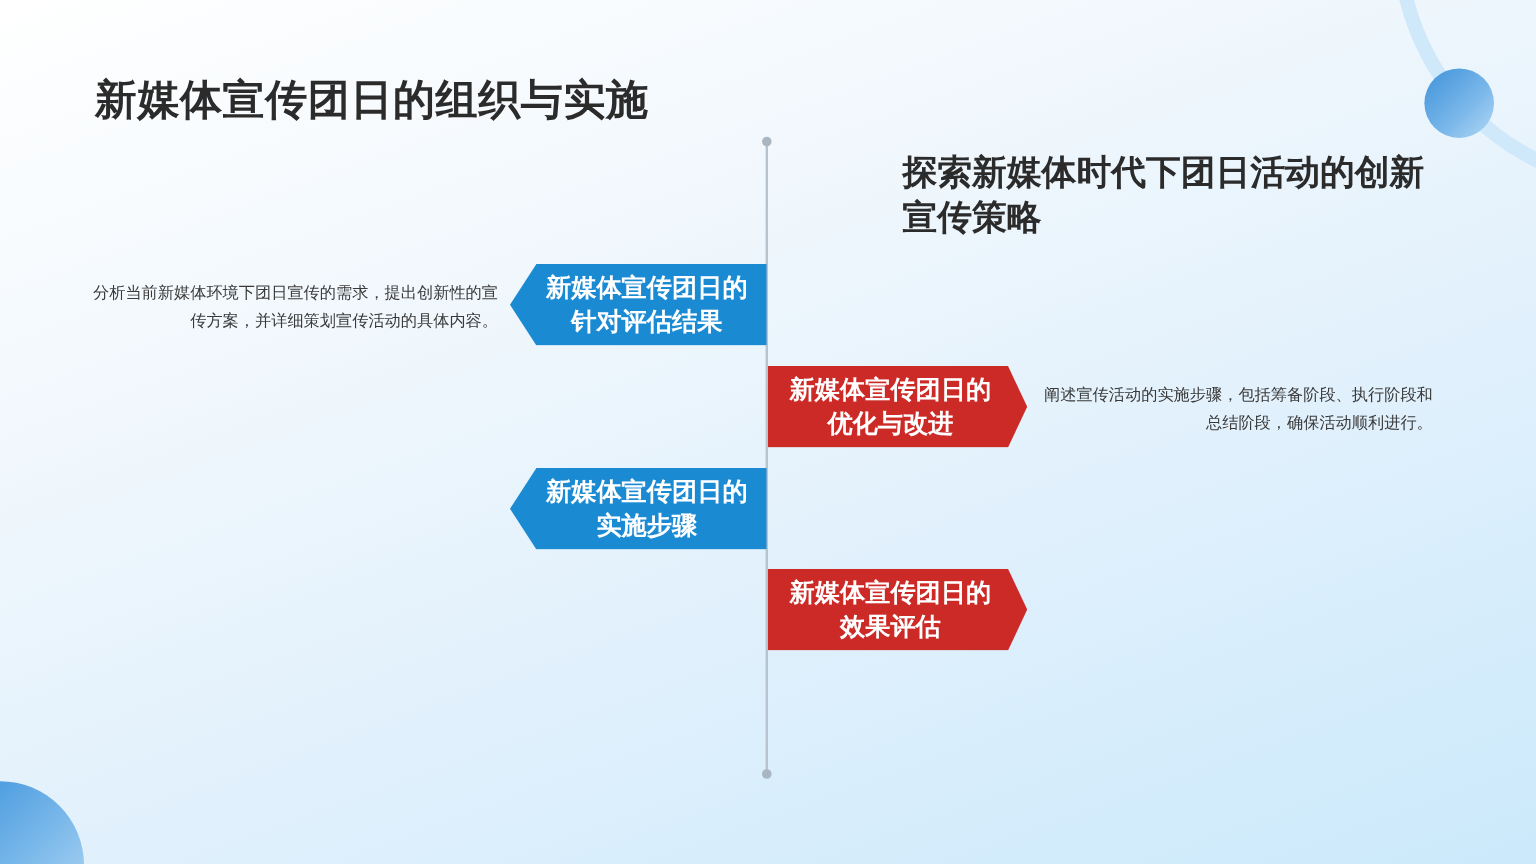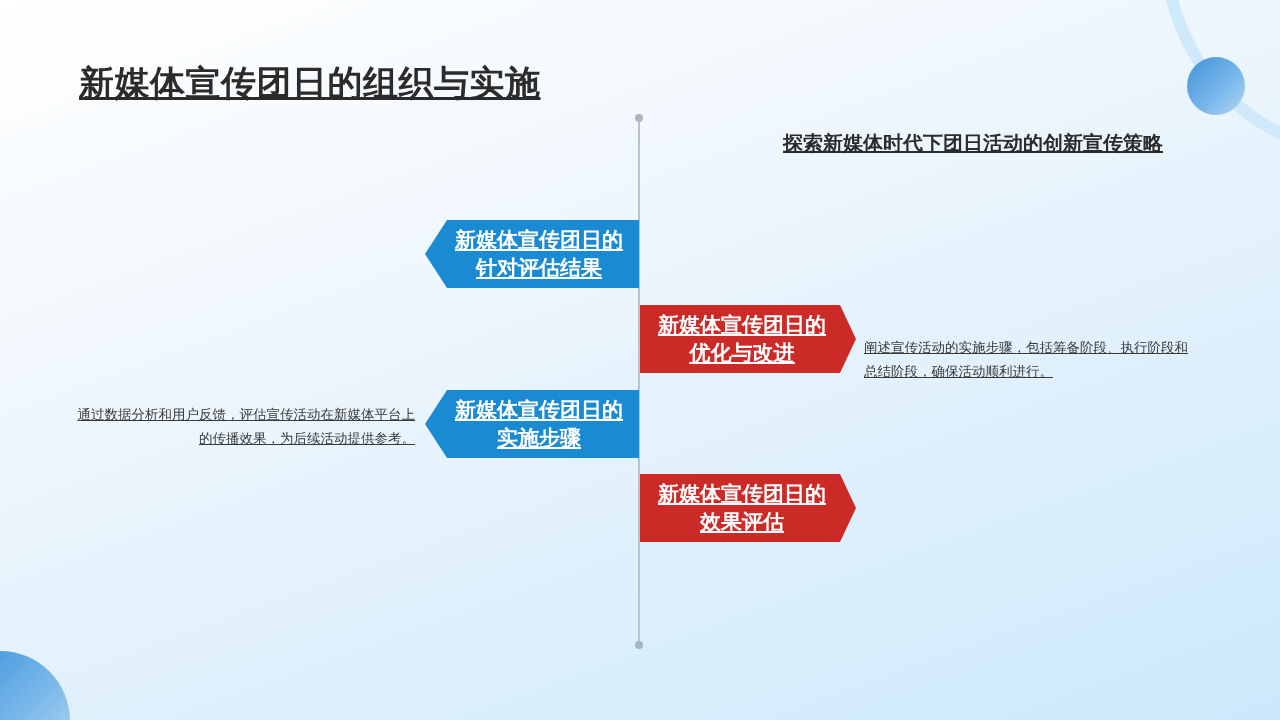--- a/index.html
+++ b/index.html
@@ -1,15 +1,15 @@
 <!DOCTYPE html>
 <html><head>
   <meta charset="utf-8">
   <style>
-    * { margin: 0; padding: 0; box-sizing: border-box; text-decoration: underline; }
+    * { margin: 0; padding: 0; box-sizing: border-box; }
     html, body { width: 1280px; height: 720px; overflow: hidden; }
     body {
       position: relative;
       font-family: "DejaVu Sans", "Liberation Sans", sans-serif;
       background: linear-gradient(160deg, #ffffff 0%, #f2f8fd 30%, #e2f1fc 60%, #cbe9fb 100%);
       color: #333;
     }
     .slide { position: absolute; inset: 0; }
 
     
@@ -38,23 +38,23 @@
     .page-title {
       position: absolute;
       left: 79px; top: 60px;
       font-size: 35px;
       font-weight: bold;
       color: #2b2b2b;
       letter-spacing: 0.5px;
     }
     .subtitle {
       position: absolute;
-      left: 783px; top: 124px;
+      left: 752px; top: 124px;
       width: 440px;
-      font-size: 20px;
+      font-size: 29px;
       line-height: 38px;
       font-weight: bold;
       color: #2b2b2b;
     }
 
     
     .timeline-line {
       position: absolute;
       left: 638px; top: 118px;
       width: 2px; height: 527px;
@@ -101,21 +101,21 @@
 
     .desc {
       position: absolute;
       font-size: 13.5px;
       line-height: 24px;
       color: #3a3a3a;
     }
     .desc-left { width: 340px; text-align: right; }
     .desc-right { width: 330px; text-align: left; }
     .desc-1 { left: 75px; top: 232px; }
-    .desc-2 { left: 864px; top: 335px; }
+    .desc-2 { left: 864px; top: 317px; text-align: right; }
     .desc-3 { left: 75px; top: 402px; }
     .desc-4 { left: 864px; top: 486px; }
   </style>
 </head>
 <body>
 
 <div class="slide">
   <div class="deco-arc"></div>
   <div class="deco-ball"></div>
   <div class="deco-corner"></div>
@@ -124,30 +124,30 @@
   <h2 class="subtitle">探索新媒体时代下团日活动的创新宣传策略</h2>
 
   <div class="timeline-line"></div>
   <div class="timeline-dot dot-top"></div>
   <div class="timeline-dot dot-bottom"></div>
 
   <div class="tag tag-left tag-1">
     <span>新媒体宣传团日的</span>
     <span>针对评估结果</span>
   </div>
+  <p class="desc desc-left desc-1">分析当前新媒体环境下团日宣传的需求，提出创新性的宣传方案，并详细策划宣传活动的具体内容。</p>
 
   <div class="tag tag-right tag-2">
     <span>新媒体宣传团日的</span>
     <span>优化与改进</span>
   </div>
   <p class="desc desc-right desc-2">阐述宣传活动的实施步骤，包括筹备阶段、执行阶段和总结阶段，确保活动顺利进行。</p>
 
   <div class="tag tag-left tag-3">
     <span>新媒体宣传团日的</span>
     <span>实施步骤</span>
   </div>
-  <p class="desc desc-left desc-3">通过数据分析和用户反馈，评估宣传活动在新媒体平台上的传播效果，为后续活动提供参考。</p>
 
   <div class="tag tag-right tag-4">
     <span>新媒体宣传团日的</span>
     <span>效果评估</span>
   </div>
 </div>
 
 </body></html>

